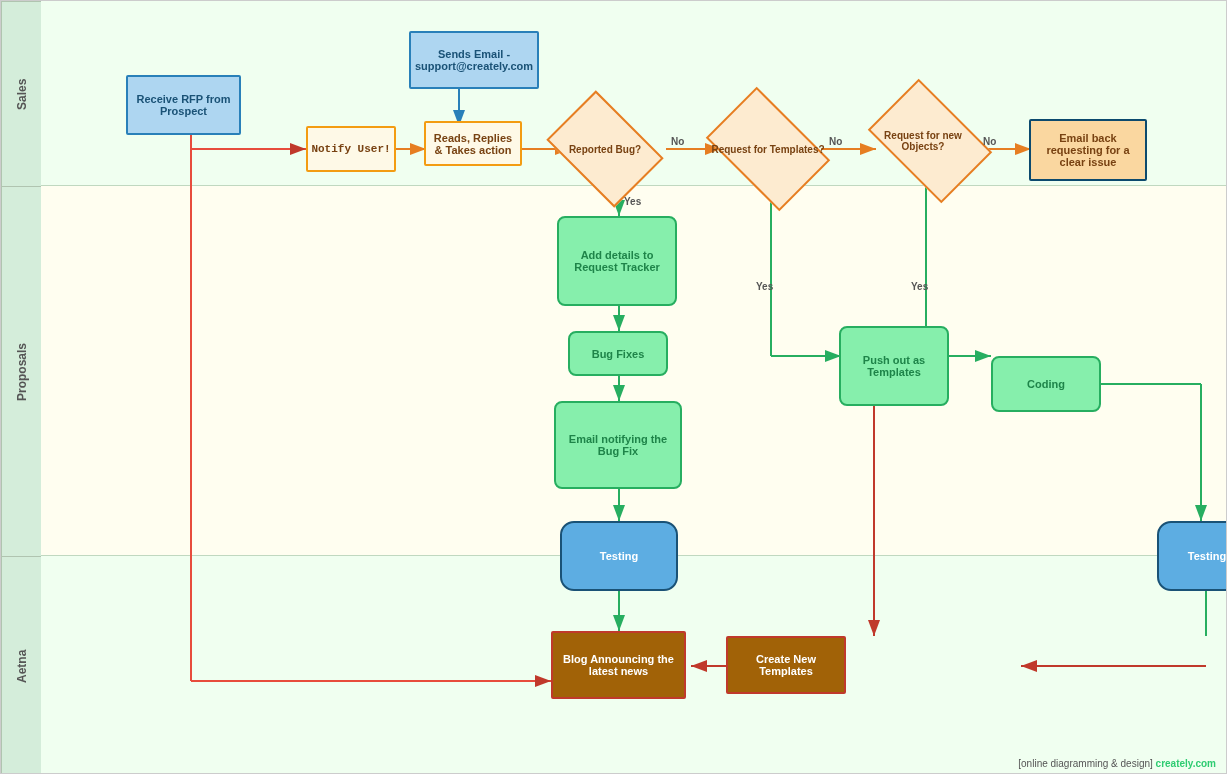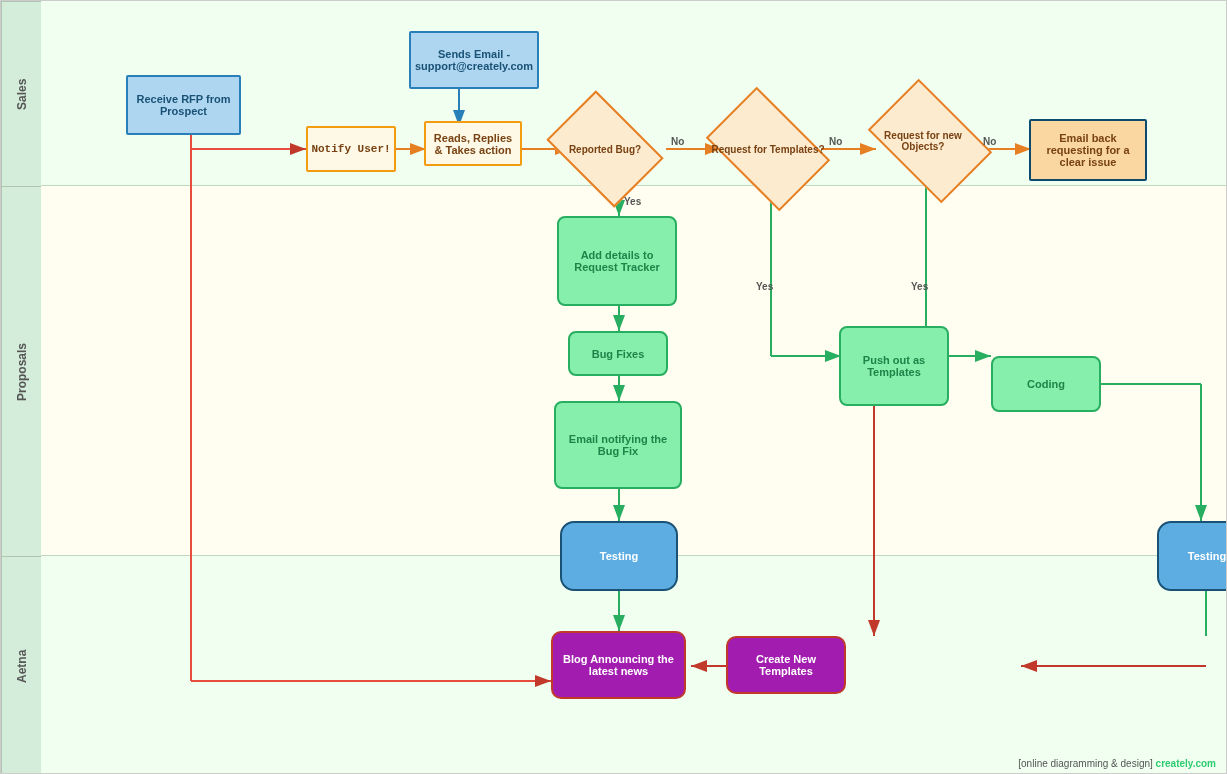--- a/index.html
+++ b/index.html
@@ -97,23 +97,23 @@
     }
 
     .rect-blue {
       background: #5dade2;
       border: 2px solid #1a5276;
       border-radius: 14px;
       color: white;
     }
 
     .rect-pink {
-      background: #a21caf;
+      background: #a16207;
       border: 2px solid #c0392b;
-      border-radius: 10px;
+      border-radius: 2px;
       color: white;
     }
 
     .rect-orange {
       background: #fad7a0;
       border: 2px solid #0c4a6e;
       border-radius: 2px;
       color: #784212;
     }
 

